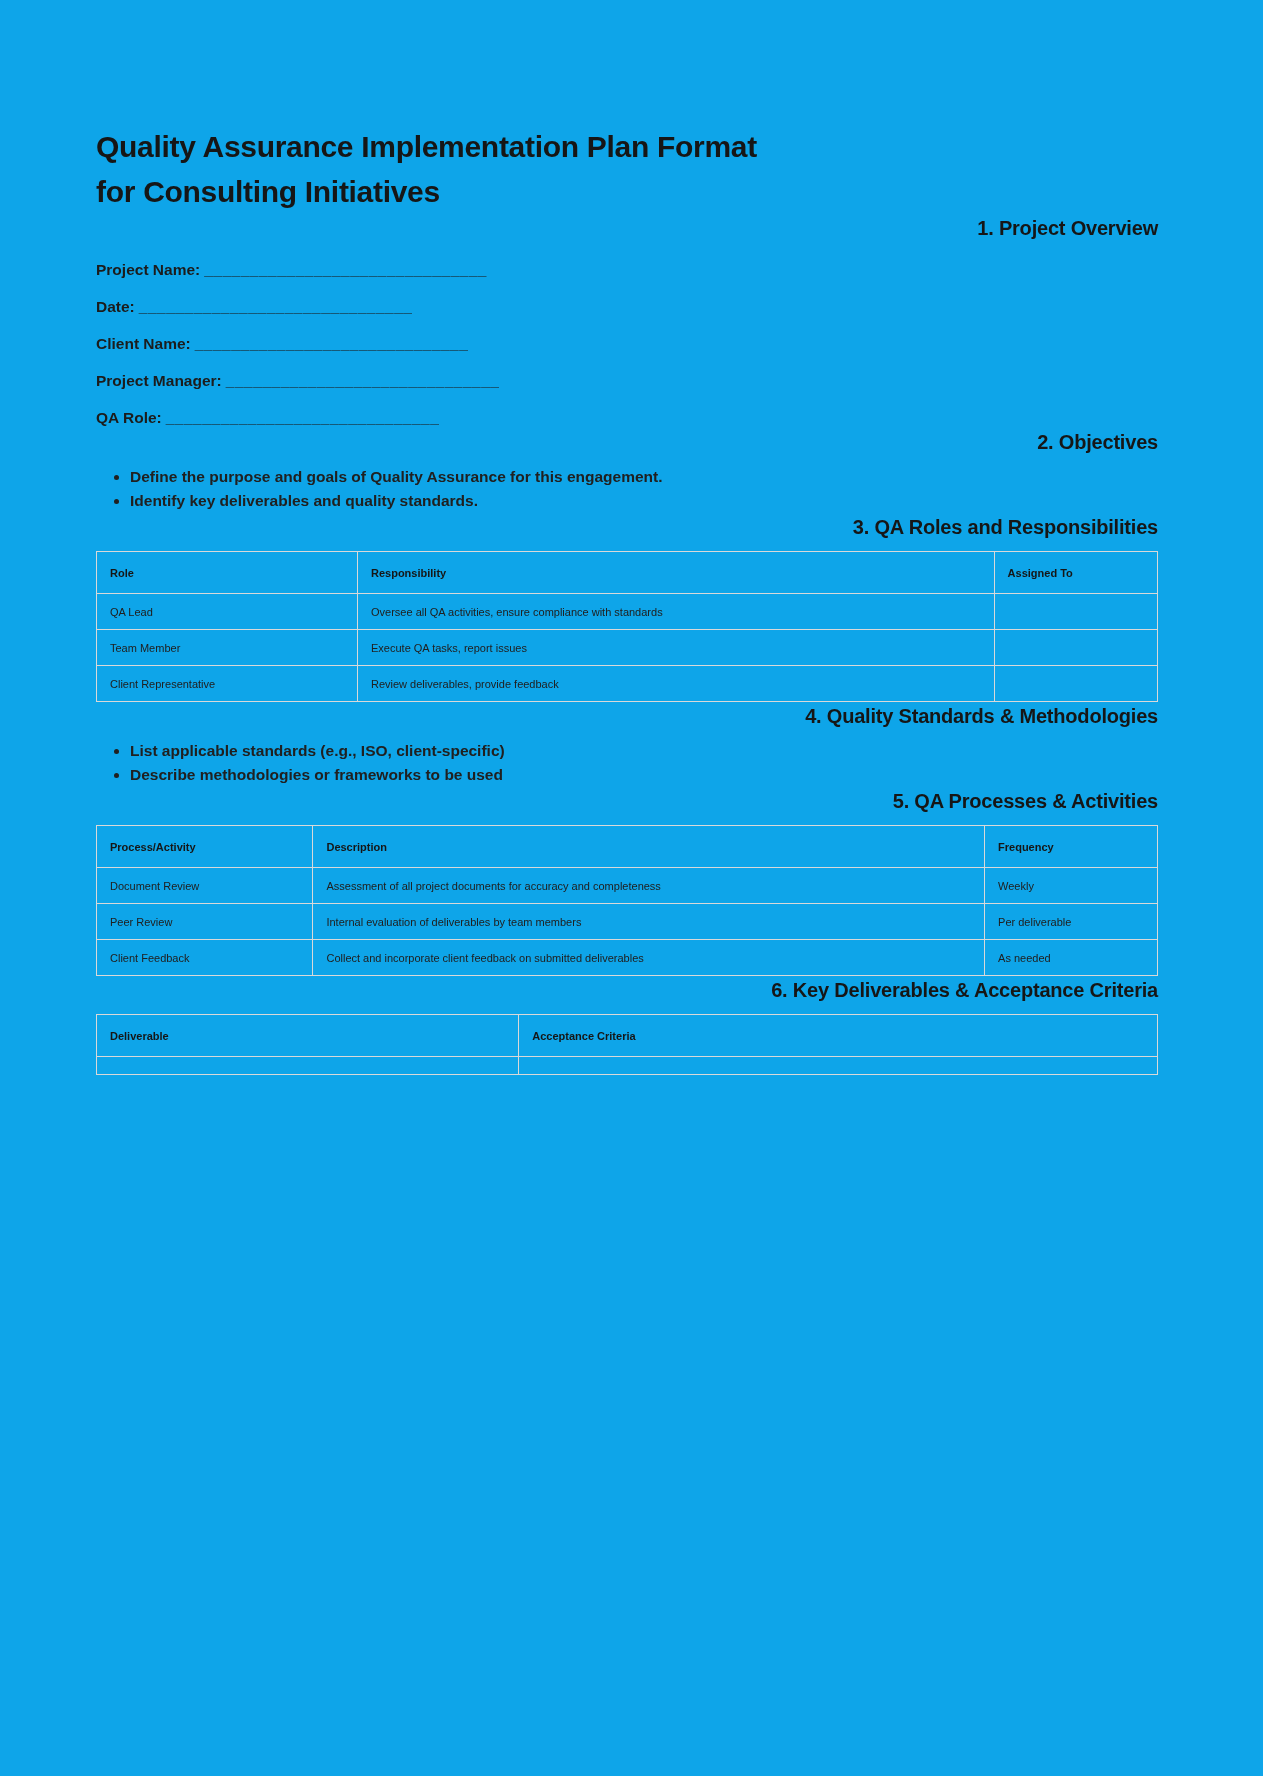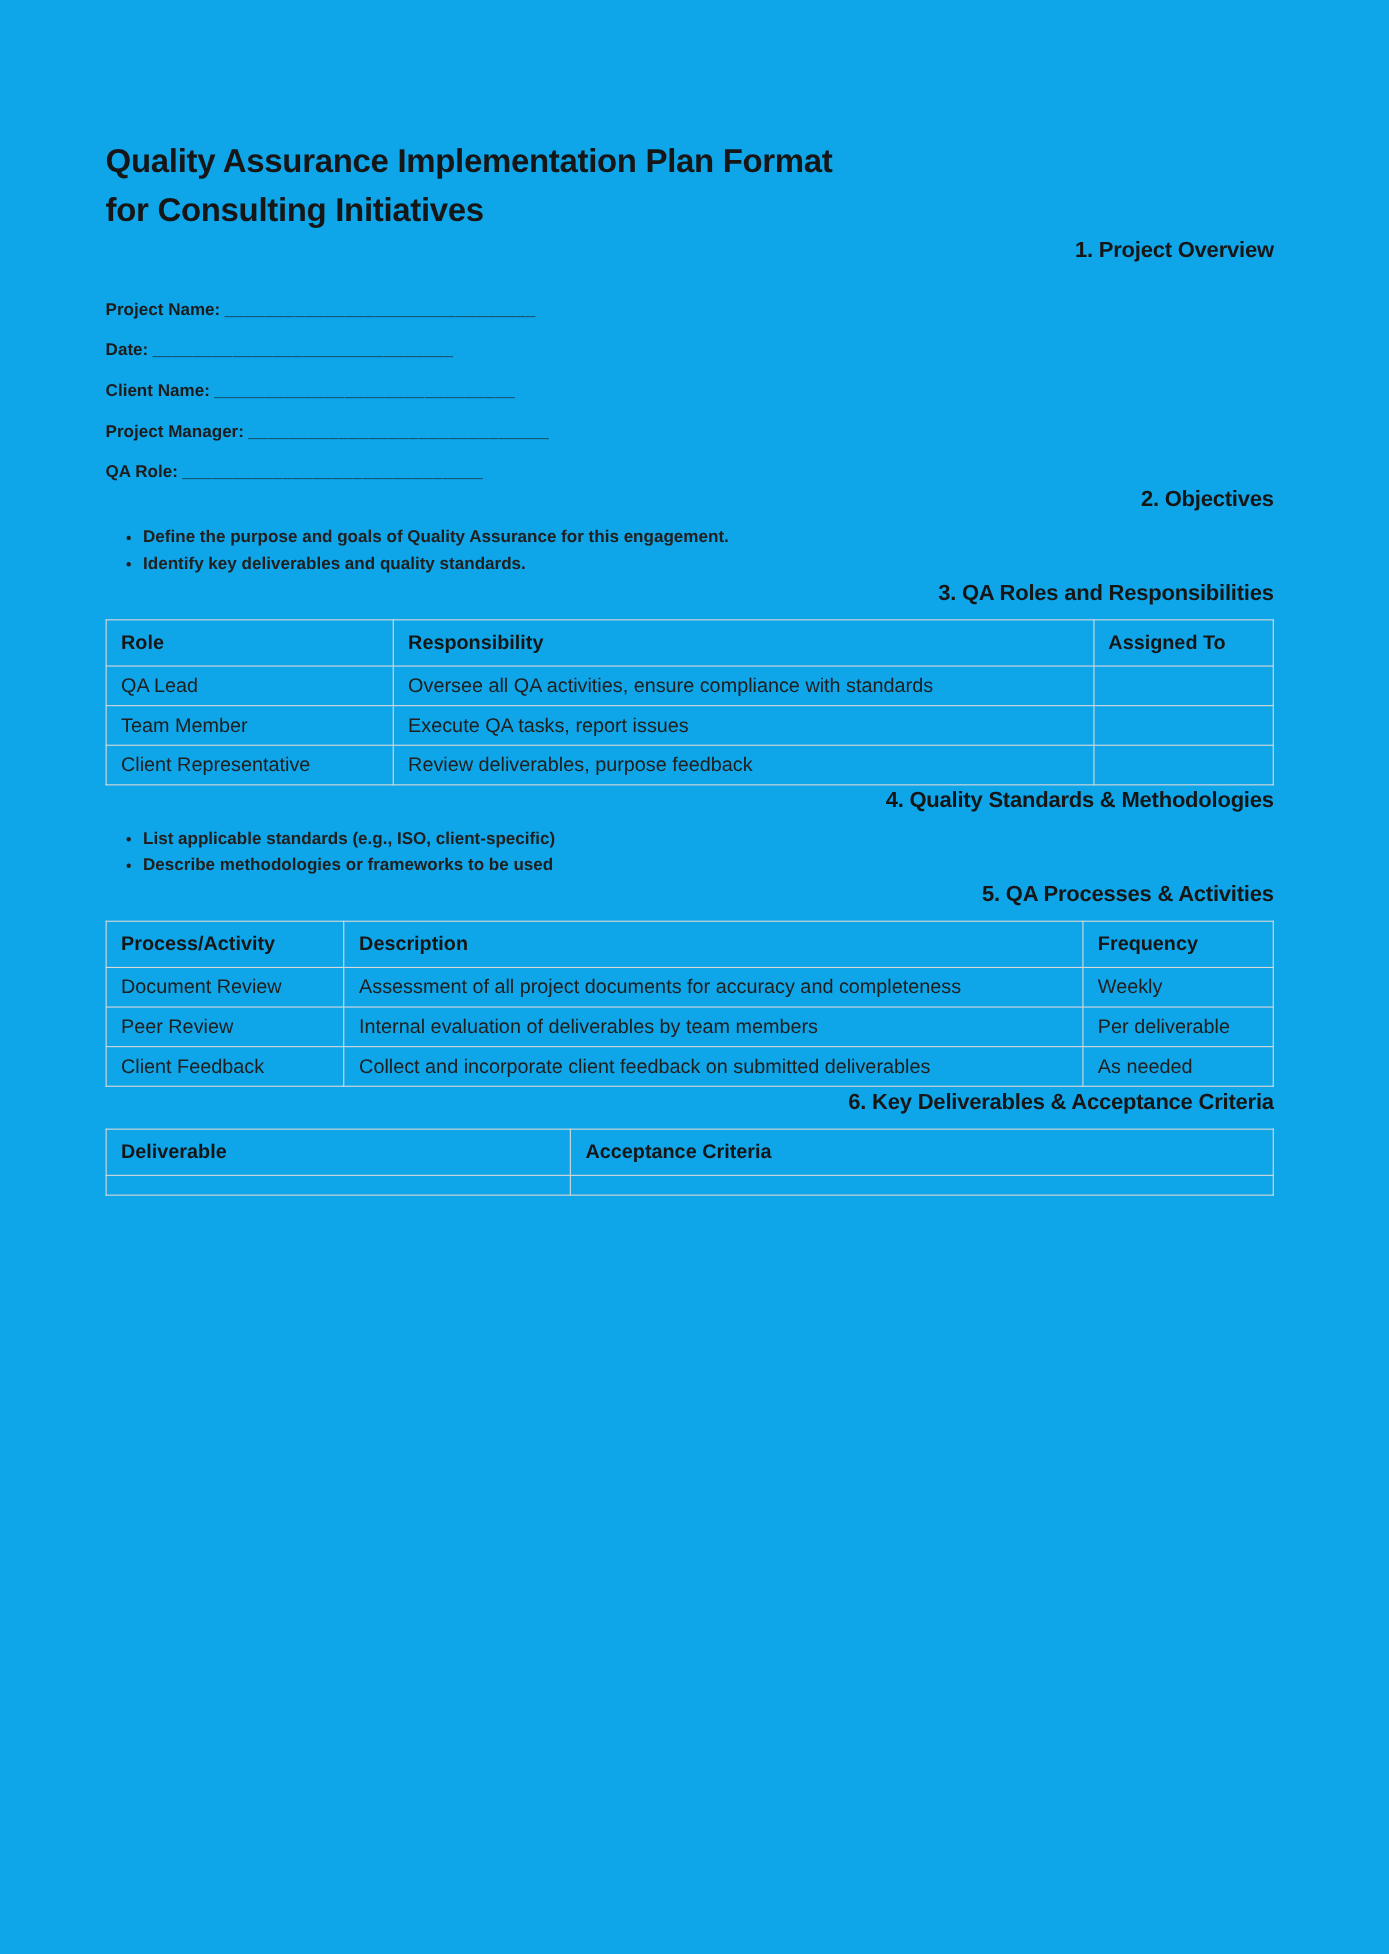--- a/index.html
+++ b/index.html
@@ -37,21 +37,21 @@
     text-align: right;
   }
   .m-s1 { margin-top: 61px; }
   .m-s2 { margin-top: 33px; }
   .m-s3 { margin-top: 29px; }
   .m-s4 { margin-top: 42px; }
   .m-s5 { margin-top: 30px; }
   .m-s6 { margin-top: 40px; }
 
   .field-line {
-    margin-top: 28px;
+    margin-top: 16px;
     margin-bottom: 0;
     font-size: 15.5px;
     line-height: 21px;
     font-weight: 700;
     color: #1c1c1c;
     white-space: nowrap;
   }
   .field-line + .field-line { margin-top: 16px; }
   .field-blank { margin-left: 4px; letter-spacing: 0.5px; }
 
@@ -64,21 +64,21 @@
     line-height: 24px;
     font-weight: 700;
     color: #202020;
   }
 
   table.doc-table {
     width: 100%;
     border-collapse: collapse;
     table-layout: fixed;
     margin-top: 9px;
-    font-size: 18px;
+    font-size: 11px;
   }
   table.doc-table th,
   table.doc-table td {
     border: 1px solid #d9d9d9;
     padding: 0 13px;
     vertical-align: middle;
     text-align: left;
     overflow: hidden;
     white-space: nowrap;
   }
@@ -142,21 +142,21 @@
           <td>Oversee all QA activities, ensure compliance with standards</td>
           <td></td>
         </tr>
         <tr>
           <td>Team Member</td>
           <td>Execute QA tasks, report issues</td>
           <td></td>
         </tr>
         <tr>
           <td>Client Representative</td>
-          <td>Review deliverables, purpose feedback</td>
+          <td>Review deliverables, provide feedback</td>
           <td></td>
         </tr>
       </tbody>
     </table>
   </div>
 
   <div>
     <h2 class="sec-heading m-s4">4. Quality Standards &amp; Methodologies</h2>
     <ul class="bullets">
       <li>List applicable standards (e.g., ISO, client-specific)</li>

